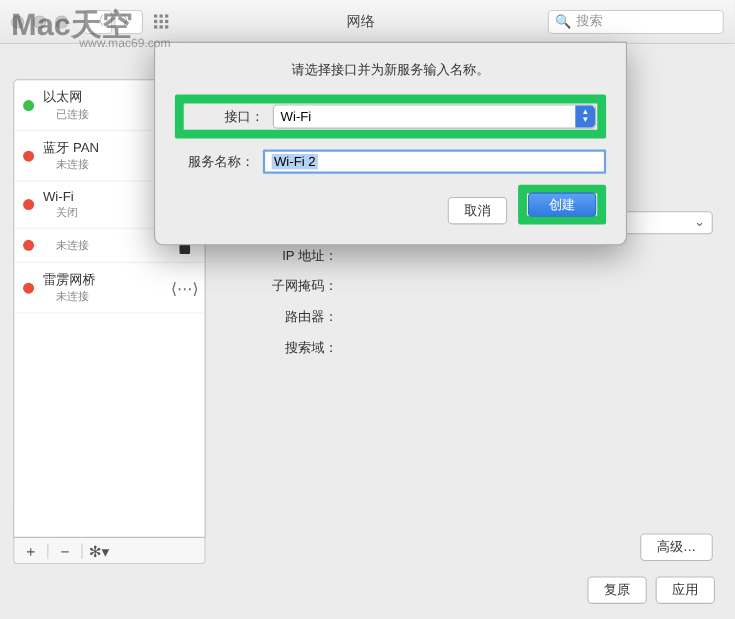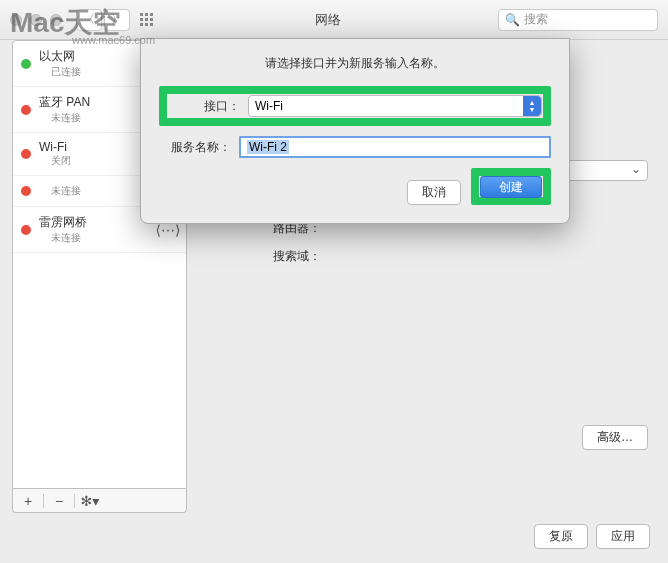--- a/index.html
+++ b/index.html
@@ -8,21 +8,21 @@
 .titlebar { height: 40px; display: flex; align-items: center; padding: 0 10px; background: linear-gradient(#f6f6f6, #e8e8e8); border-bottom: 1px solid #d0d0d0; }
 .traffic { display: flex; gap: 8px; margin-right: 10px; }
 .traffic span { width: 12px; height: 12px; border-radius: 50%; background: #ccc; border: 1px solid #bbb; }
 .nav-btns { display: flex; gap: 2px; margin-left: 4px; }
 .nav-btn { width: 26px; height: 22px; background: #fff; border: 1px solid #ccc; border-radius: 4px; display: flex; align-items: center; justify-content: center; font-size: 12px; color: #888; }
 .grid-icon { width: 22px; height: 22px; margin-left: 6px; display: flex; align-items: center; justify-content: center; color: #888; }
 .title { flex: 1; text-align: center; font-size: 13px; color: #4a4a4a; }
 .search { width: 160px; height: 22px; border: 1px solid #ccc; border-radius: 4px; background: #fff; display: flex; align-items: center; padding: 0 6px; font-size: 12px; color: #999; }
 .search .mag { margin-right: 4px; }
 
-.content { display: flex; height: calc(100% - 90px); padding: 0 12px 0 12px; gap: 22px; }
+.content { display: flex; height: calc(100% - 90px); padding: 32px 12px 0 12px; gap: 8px; }
 
 .sidebar { width: 175px; display: flex; flex-direction: column; }
 .service-list { flex: 1; background: #fff; border: 1px solid #bfbfbf; border-radius: 4px 4px 0 0; overflow-y: auto; }
 .service { display: flex; align-items: center; padding: 7px 8px; border-bottom: 1px solid #f0f0f0; }
 .dot { width: 10px; height: 10px; border-radius: 50%; margin-right: 8px; flex-shrink: 0; }
 .dot.green { background: #3bc14a; }
 .dot.red { background: #e84d3d; }
 .service-text { flex: 1; }
 .service-name { font-size: 12px; color: #333; }
 .service-status { font-size: 10px; color: #888; margin-left: 12px; }
@@ -163,20 +163,24 @@
     <div style="height:110px"></div>
     <div class="form-row">
       <div class="form-label">配置 IPv4：</div>
       <div class="select-field">使用 DHCP</div>
     </div>
     <div class="form-row">
       <div class="form-label">IP 地址：</div>
       <div class="form-value"></div>
     </div>
     <div class="form-row">
+      <div class="form-label">子网掩码：</div>
+      <div class="form-value"></div>
+    </div>
+    <div class="form-row">
       <div class="form-label">路由器：</div>
       <div class="form-value"></div>
     </div>
     <div class="form-row">
       <div class="form-label">搜索域：</div>
       <div class="form-value"></div>
     </div>
     <div class="advanced-row">
       <span class="btn">高级…</span>
     </div>

